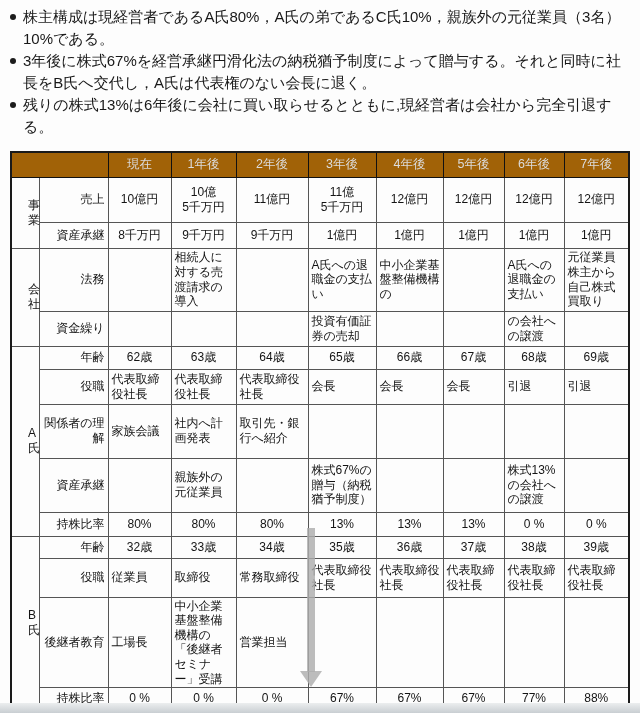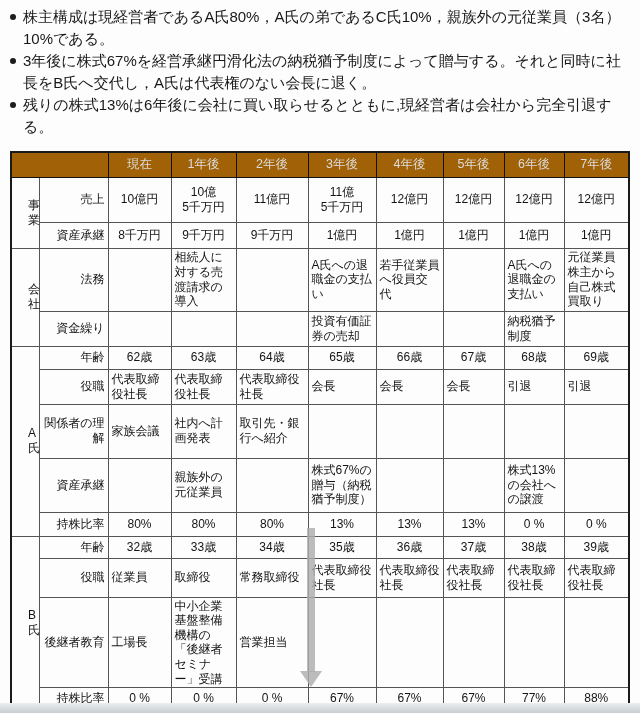--- a/index.html
+++ b/index.html
@@ -121,34 +121,34 @@
       <td class="c">1億円</td>
     </tr>
 
     <tr style="height:63px">
       <td class="g" rowspan="2">会社</td>
       <td class="l">法務</td>
       <td class="t"></td>
       <td class="t">相続人に対する売渡請求の導入</td>
       <td class="t"></td>
       <td class="t">A氏への退職金の支払い</td>
-      <td class="t">若手従業員へ役員交代</td>
+      <td class="t">中小企業基盤整備機構の</td>
       <td class="t"></td>
       <td class="t">A氏への退職金の支払い</td>
       <td class="t">元従業員株主から自己株式買取り</td>
     </tr>
     <tr style="height:35px">
       <td class="l">資金繰り</td>
       <td class="t"></td>
       <td class="t"></td>
       <td class="t"></td>
       <td class="t">投資有価証券の売却</td>
       <td class="t"></td>
       <td class="t"></td>
-      <td class="t">納税猶予制度</td>
+      <td class="t">の会社への譲渡</td>
       <td class="t"></td>
     </tr>
 
     <tr style="height:23px">
       <td class="g" rowspan="5">A氏</td>
       <td class="l">年齢</td>
       <td class="c">62歳</td>
       <td class="c">63歳</td>
       <td class="c">64歳</td>
       <td class="c">65歳</td>

